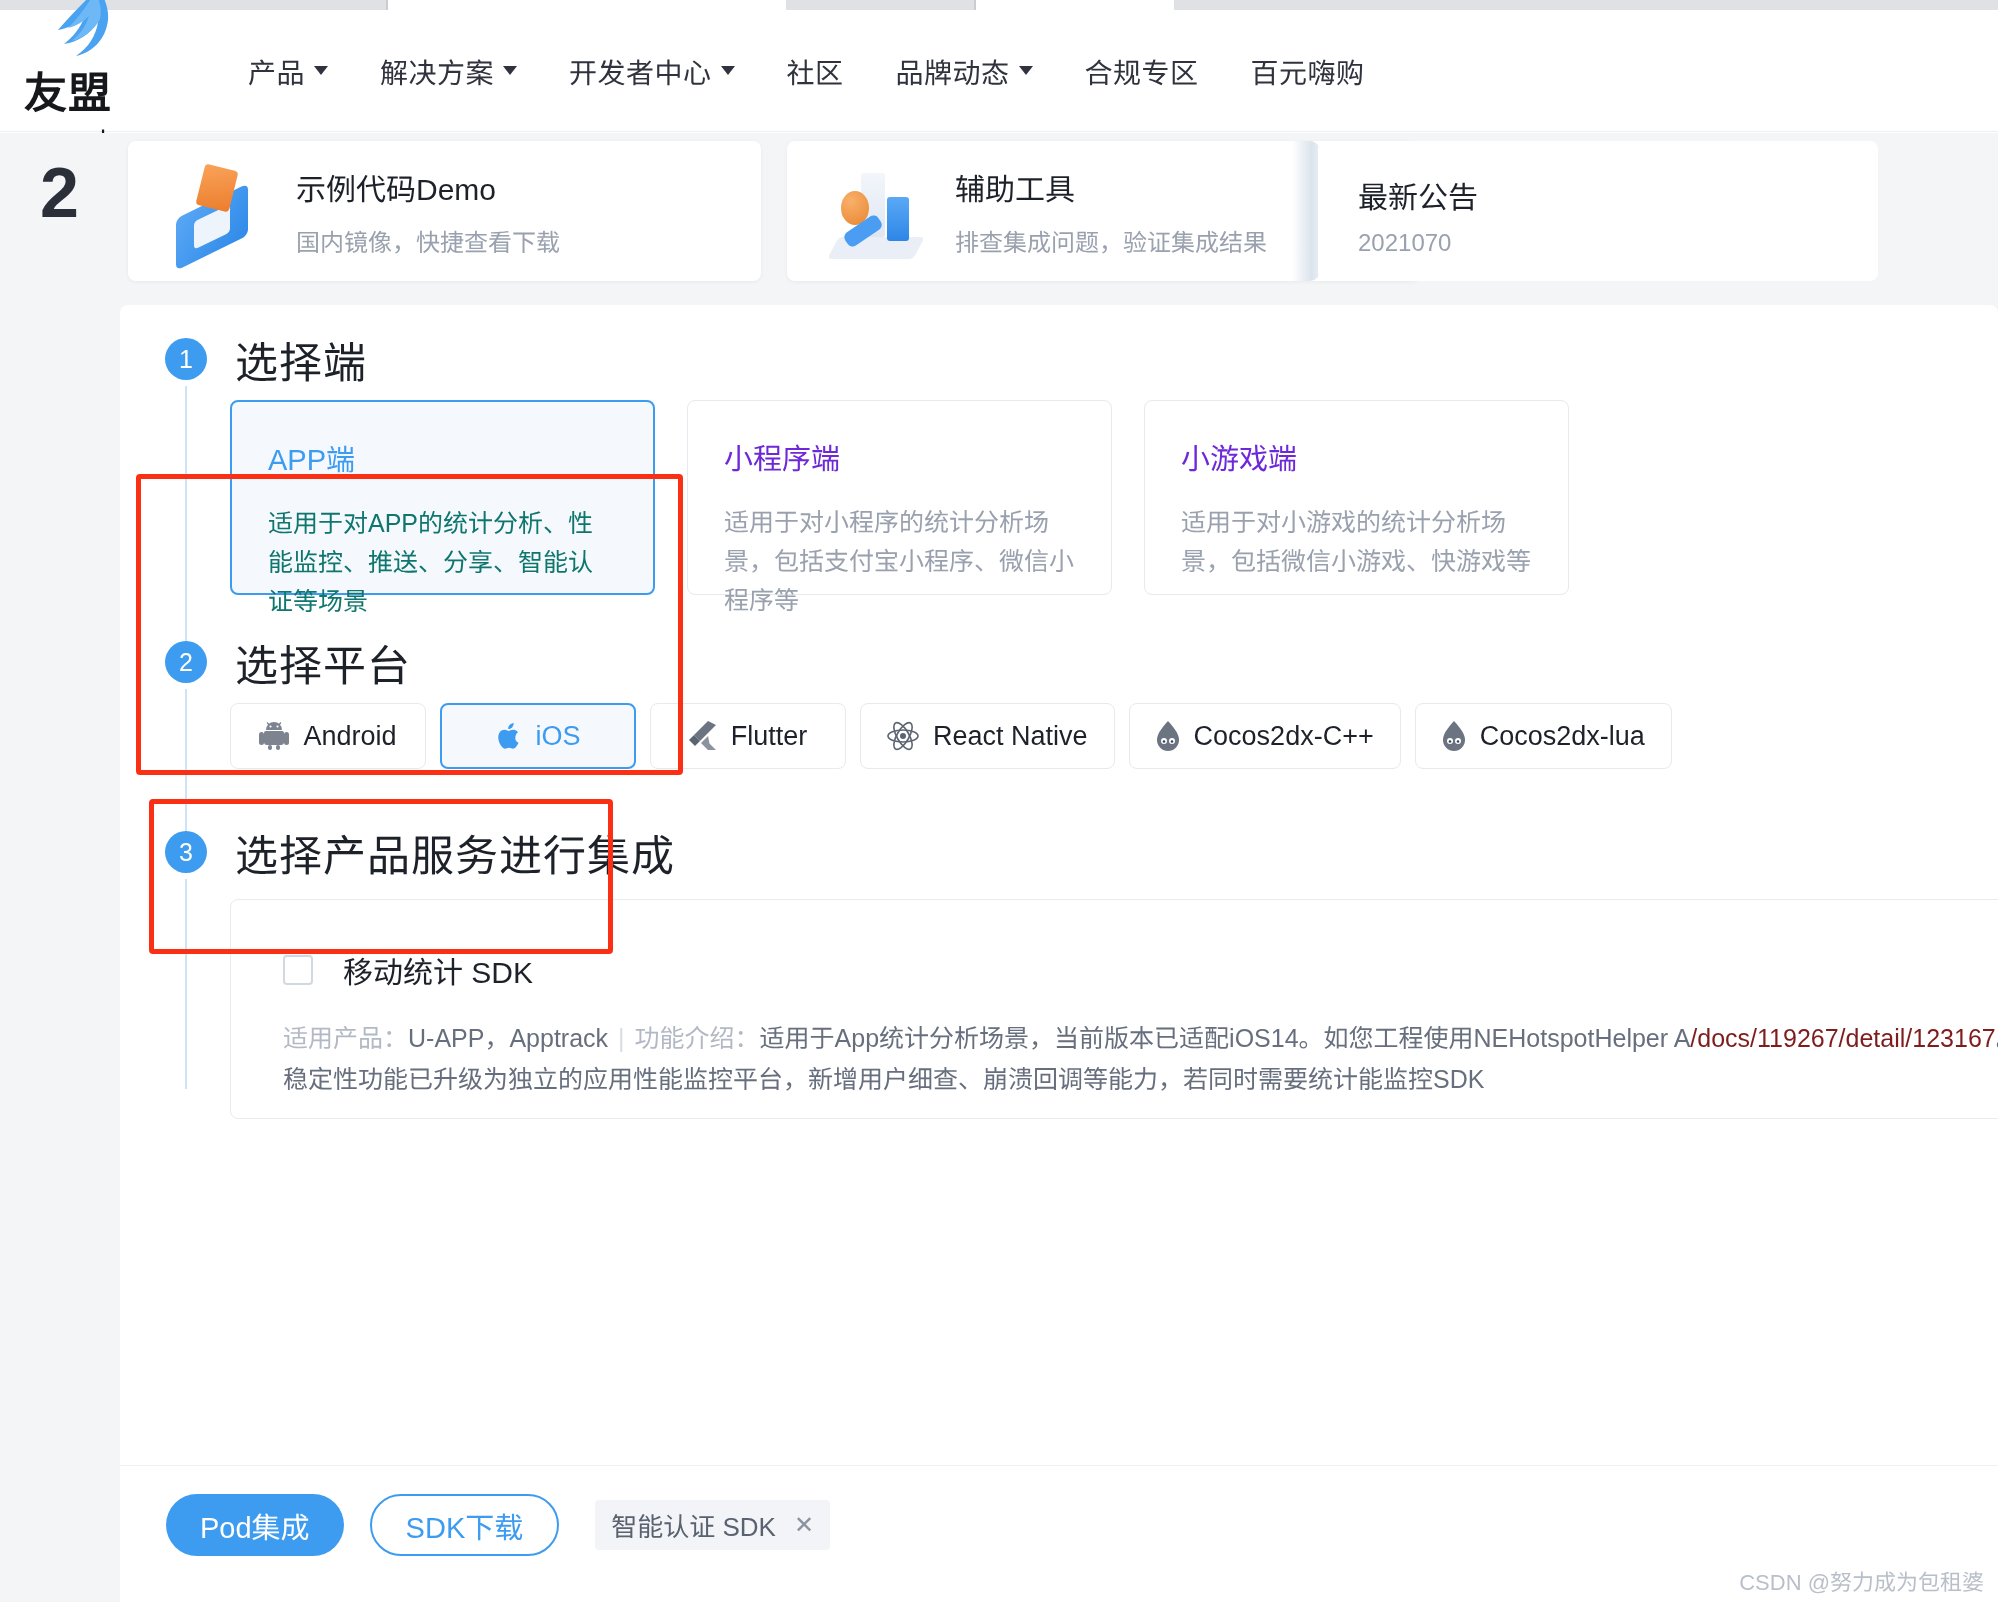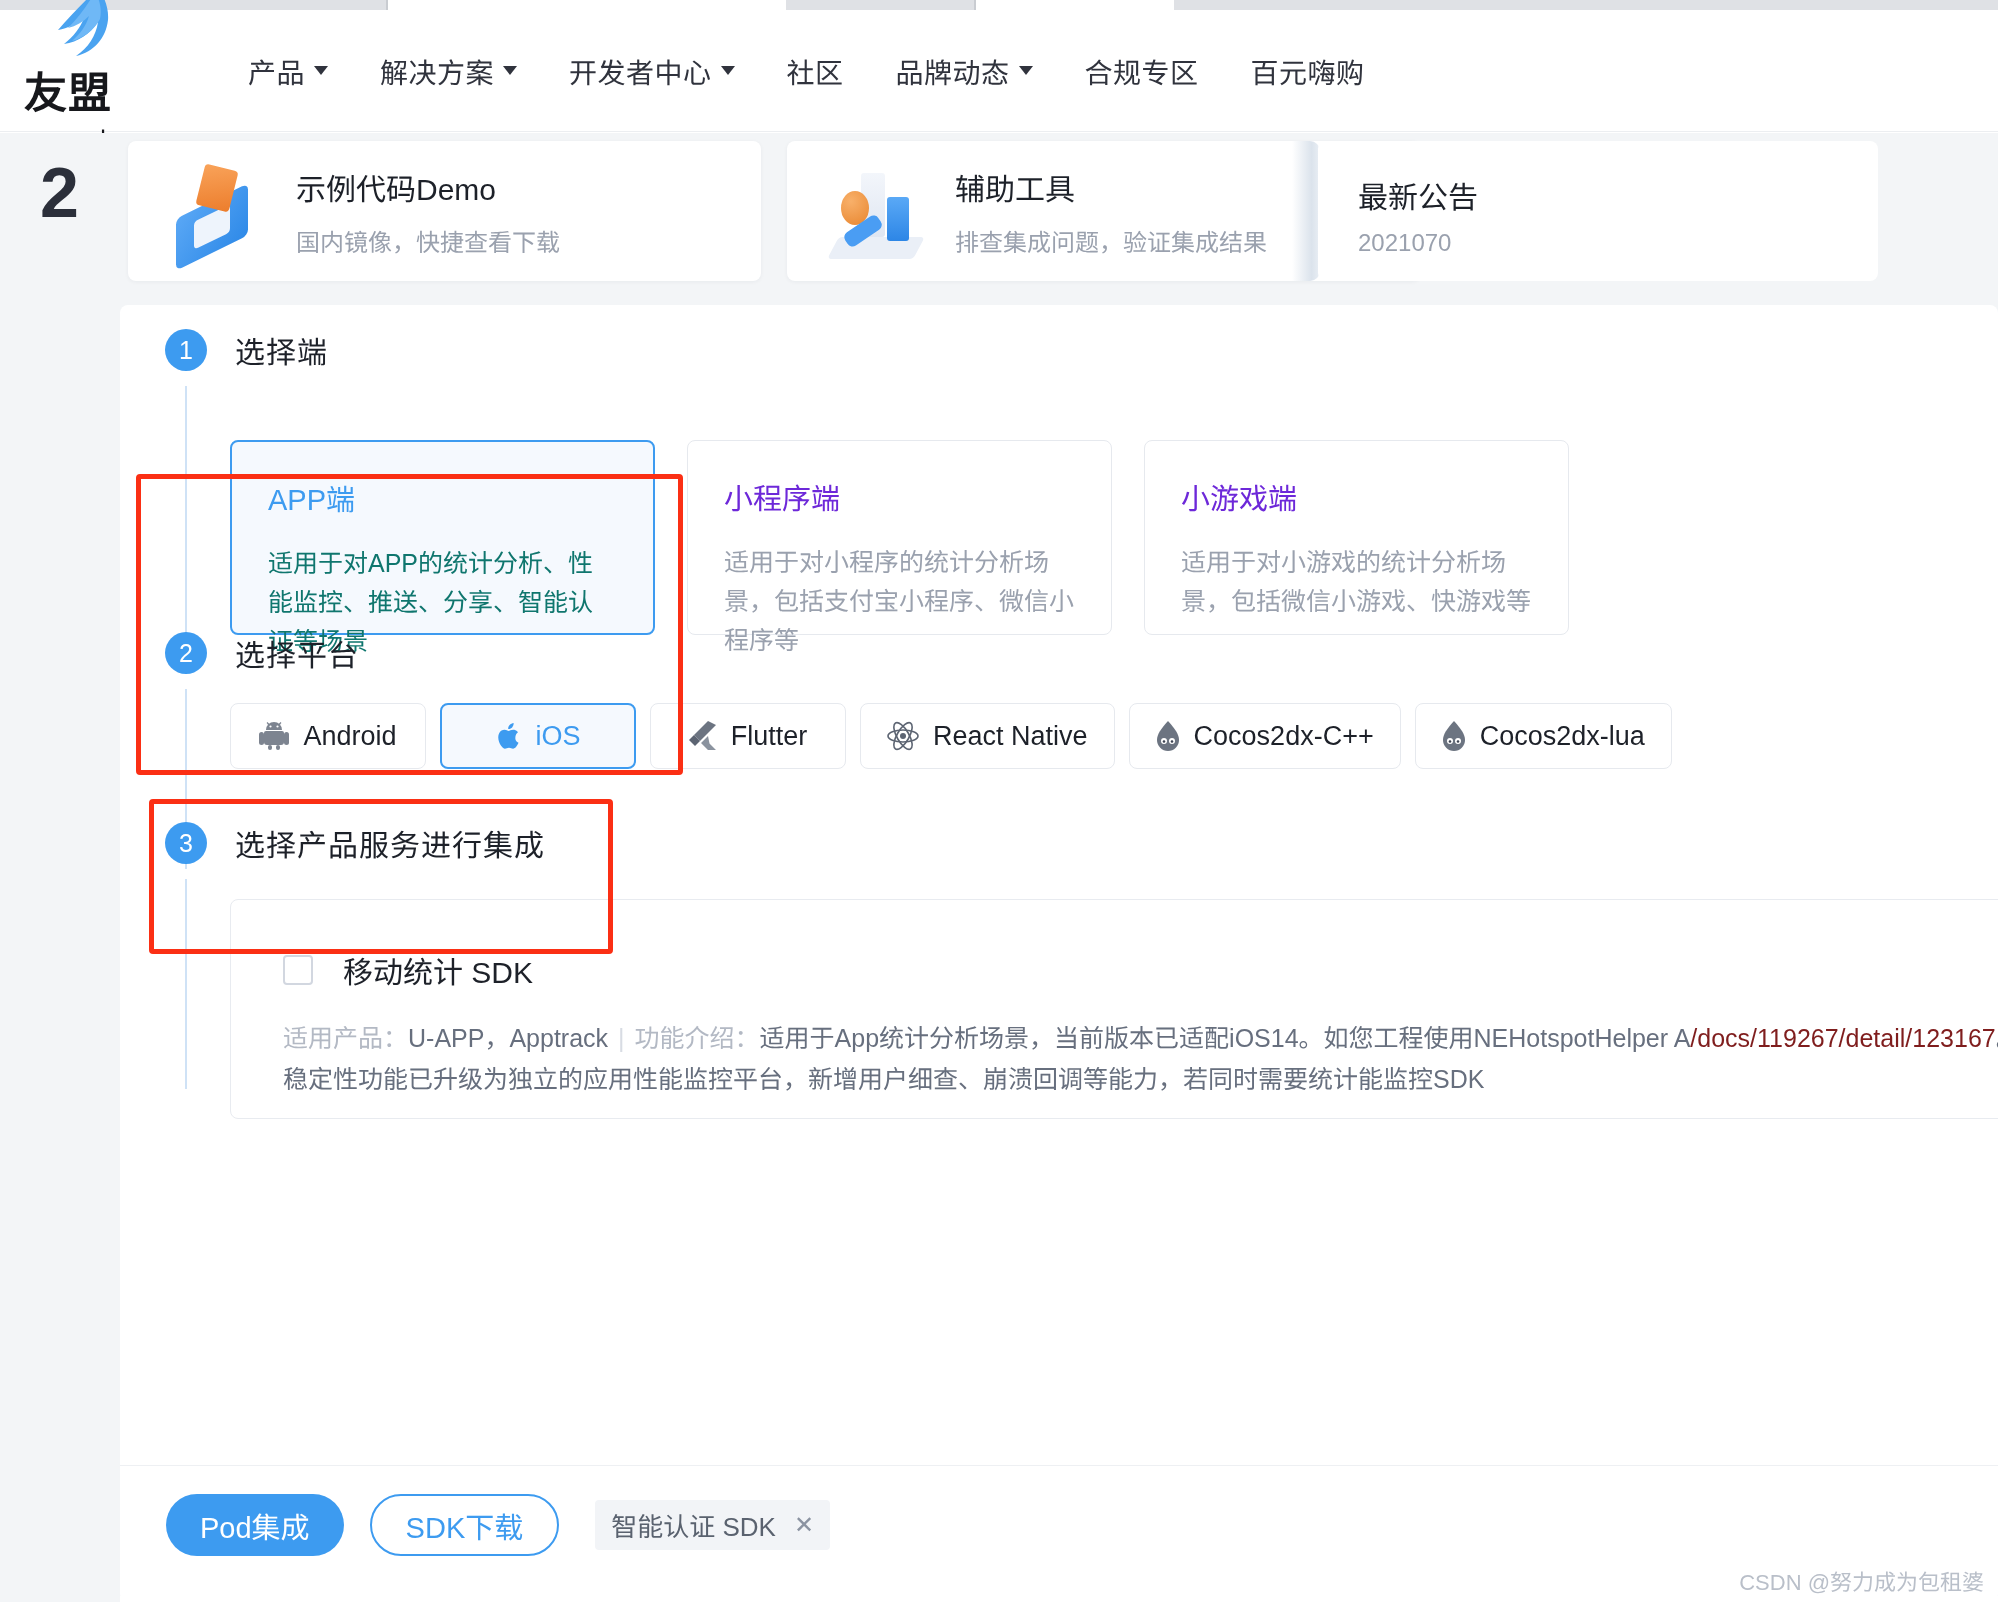--- a/index.html
+++ b/index.html
@@ -142,28 +142,28 @@
 
   
   .step { position: relative; }
   .step-head { display: flex; align-items: center; }
   .step-badge {
     width: 42px; height: 42px; border-radius: 50%;
     background: #3d9bf0; color: #fff; font-size: 25px;
     display: flex; align-items: center; justify-content: center;
     font-family: "Liberation Sans", sans-serif; flex: 0 0 auto;
   }
-  .step-title { font-size: 30px; color: #1d2129; margin-left: 28px; letter-spacing: 1px; }
+  .step-title { font-size: 43px; color: #1d2129; margin-left: 28px; letter-spacing: 1px; }
   .step-rail {
     position: absolute; left: 20px; width: 2px; background: #cfe2f6;
   }
 
   
   #step1 { position: absolute; left: 165px; top: 195px; width: 1700px; }
-  #step1-cards { position: absolute; left: 65px; top: 72px; display: flex; gap: 32px; margin-top: 40px; }
+  #step1-cards { position: absolute; left: 65px; top: 72px; display: flex; gap: 32px; }
   .endcard {
     width: 425px; height: 195px; border-radius: 8px;
     border: 1px solid #e6e9ee; background: #fff;
     padding: 34px 36px 0 36px; cursor: pointer;
   }
   .endcard.sel { border: 2px solid #3d9bf0; background: #f5f9fe; }
   .endcard .etitle { font-size: 29px; color: #6d28d9; margin-bottom: 26px; }
   .endcard.sel .etitle { color: #3d9bf0; }
   .endcard .edesc { font-size: 25px; line-height: 1.55; color: #9aa1ae; }
   .endcard.sel .edesc { color: #0f766e; }

